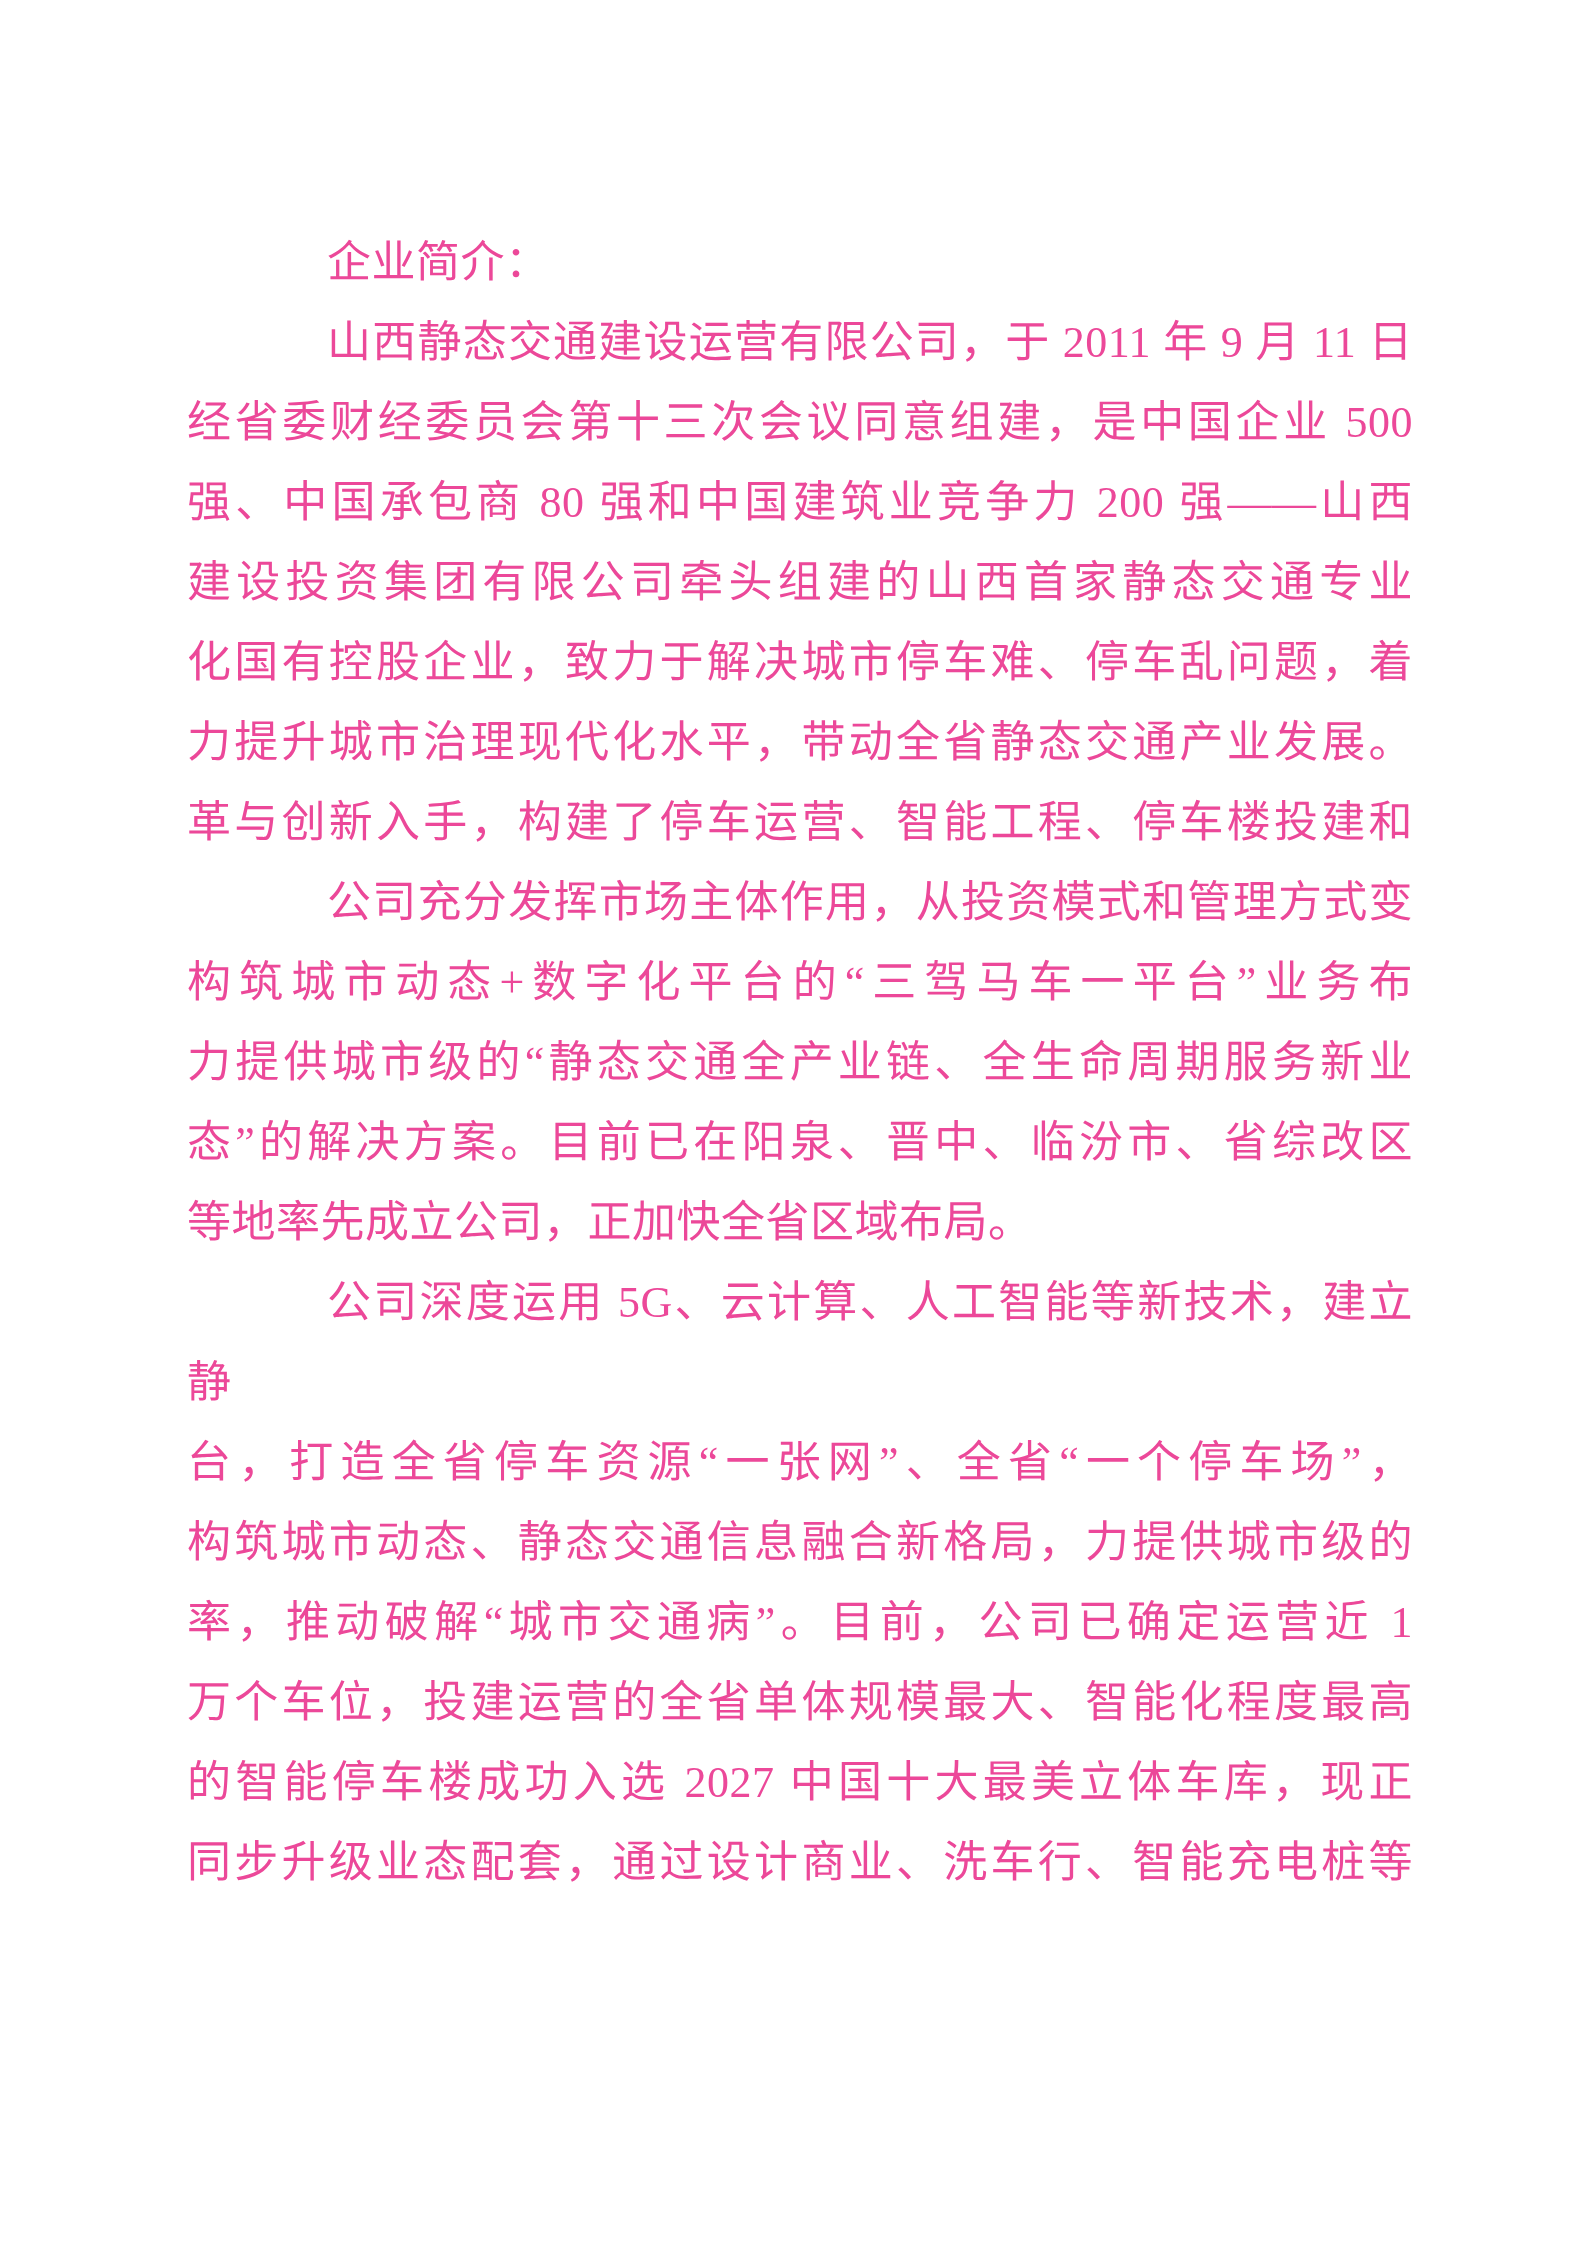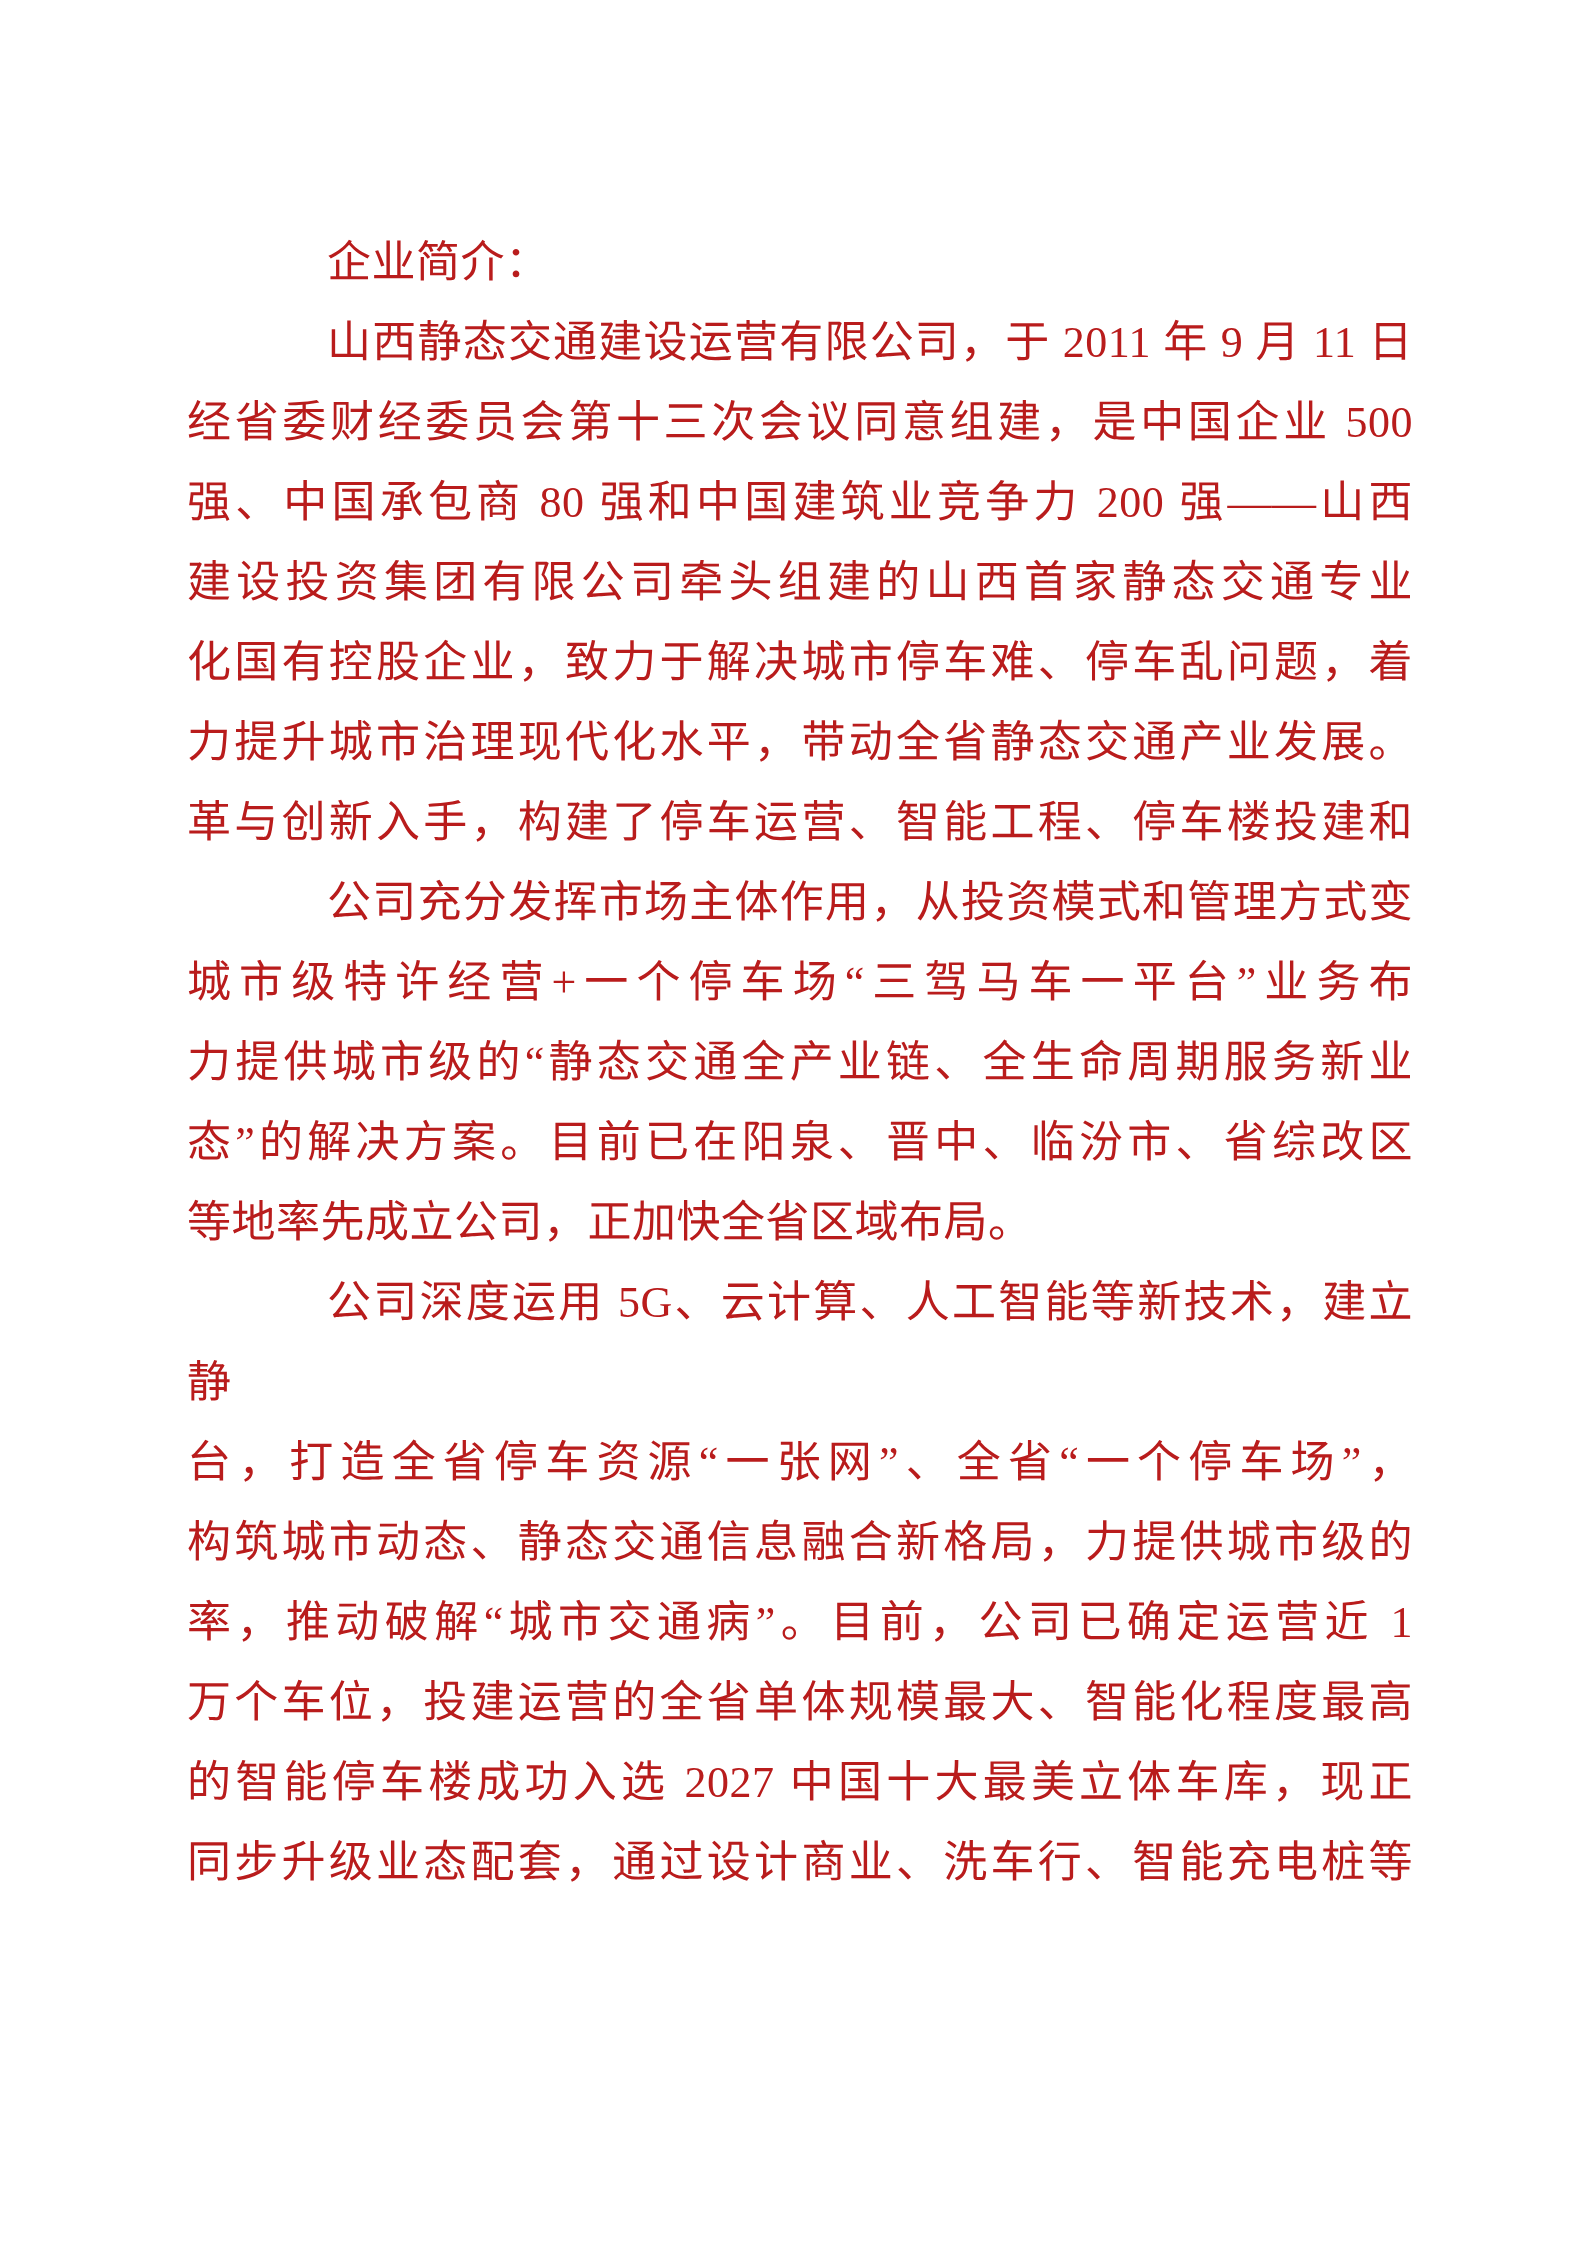--- a/index.html
+++ b/index.html
@@ -13,21 +13,21 @@
     height: 2245px;
     background: #ffffff;
     overflow: hidden;
     font-family: "Liberation Serif", "DejaVu Serif", serif;
   }
   .text-content {
     position: absolute;
     left: 187px;
     top: 223px;
     width: 1226px;
-    color: #b91c1c;
+    color: #ec4899;
     font-size: 44px;
     line-height: 80px;
     letter-spacing: 0.5px;
   }
   .paragraph {
     margin: 0;
     padding: 0;
   }
   .line {
     text-align: left;
@@ -57,21 +57,21 @@
         <div class="line fill indent">山西静态交通建设运营有限公司，于 2011 年 9 月 11 日</div>
         <div class="line fill">经省委财经委员会第十三次会议同意组建，是中国企业 500</div>
         <div class="line fill">强、中国承包商 80 强和中国建筑业竞争力 200 强——山西</div>
         <div class="line fill">建设投资集团有限公司牵头组建的山西首家静态交通专业</div>
         <div class="line fill">化国有控股企业，致力于解决城市停车难、停车乱问题，着</div>
         <div class="line fill">力提升城市治理现代化水平，带动全省静态交通产业发展。</div>
       </div>
       <div class="paragraph">
         <div class="line fill">革与创新入手，构建了停车运营、智能工程、停车楼投建和</div>
         <div class="line fill indent">公司充分发挥市场主体作用，从投资模式和管理方式变</div>
-        <div class="line fill">城市级特许经营+一个停车场“三驾马车一平台”业务布</div>
+        <div class="line fill">构筑城市动态+数字化平台的“三驾马车一平台”业务布</div>
         <div class="line fill">力提供城市级的“静态交通全产业链、全生命周期服务新业</div>
         <div class="line fill">态”的解决方案。目前已在阳泉、晋中、临汾市、省综改区</div>
         <div class="line">等地率先成立公司，正加快全省区域布局。</div>
       </div>
       <div class="paragraph">
         <div class="line fill indent">公司深度运用 5G、云计算、人工智能等新技术，建立静</div>
         <div class="line fill">台，打造全省停车资源“一张网”、全省“一个停车场”，</div>
         <div class="line fill">构筑城市动态、静态交通信息融合新格局，力提供城市级的</div>
         <div class="line fill">率，推动破解“城市交通病”。目前，公司已确定运营近 1</div>
         <div class="line fill">万个车位，投建运营的全省单体规模最大、智能化程度最高</div>

